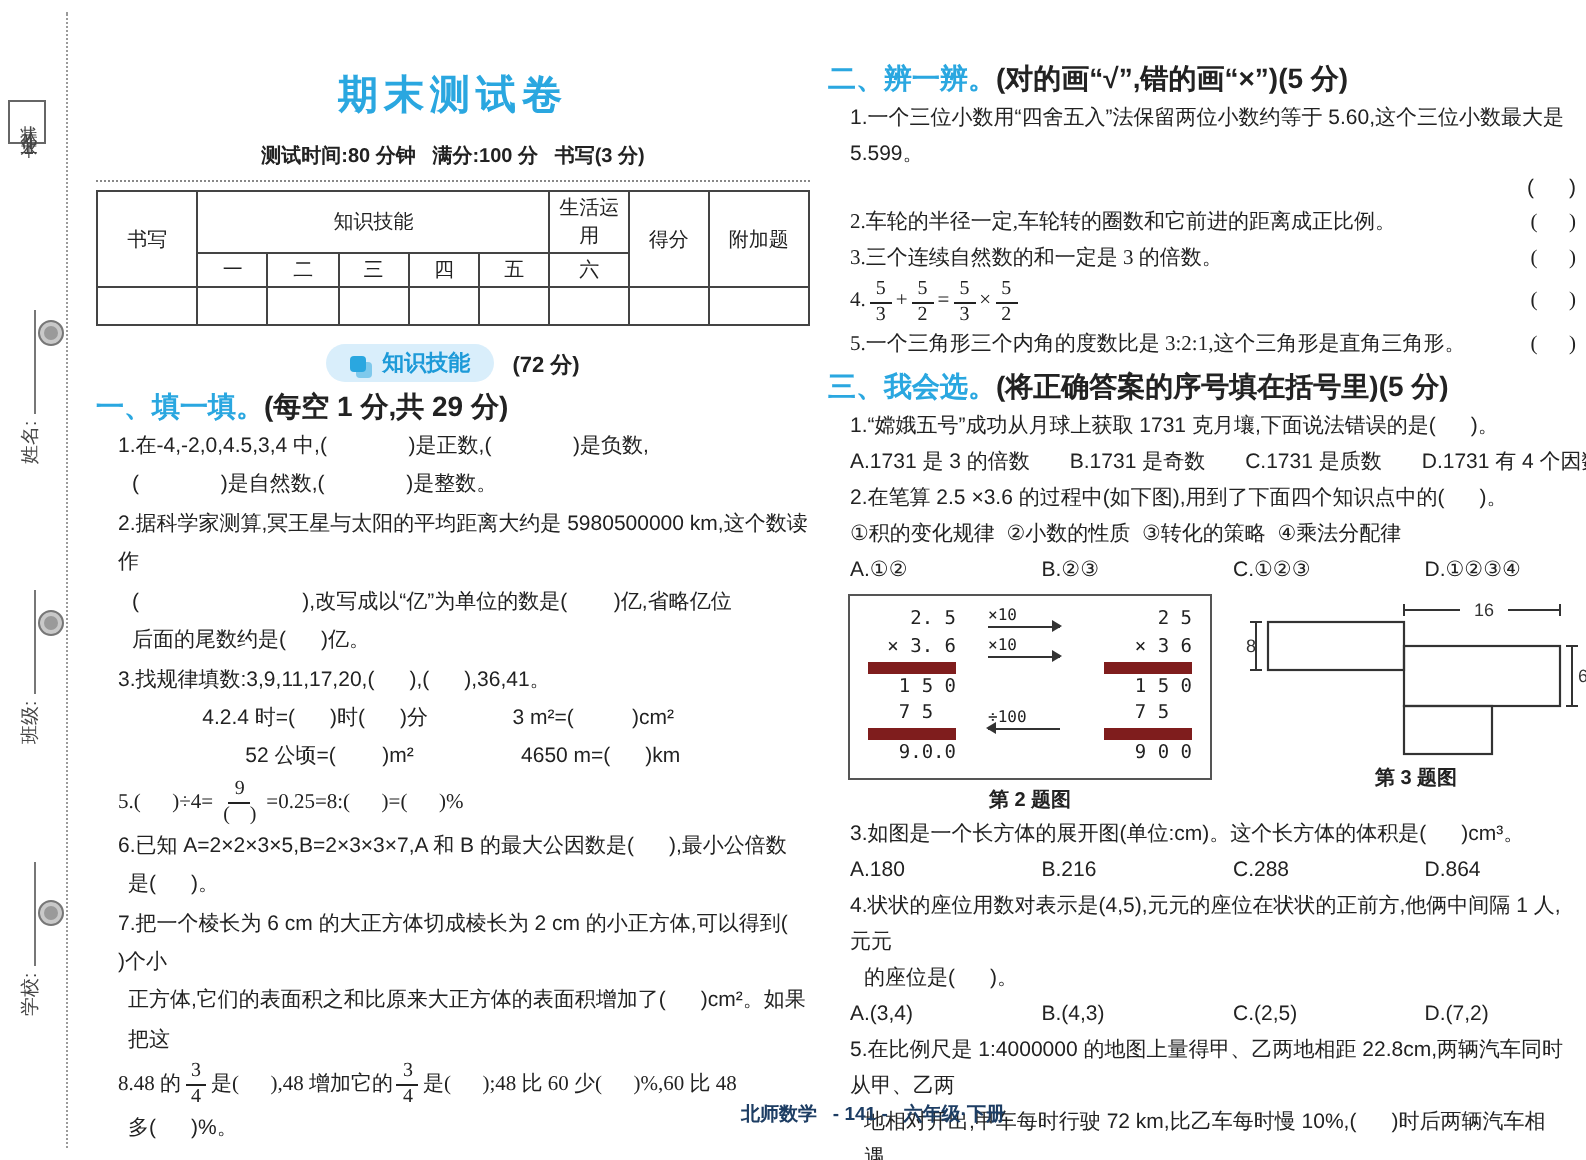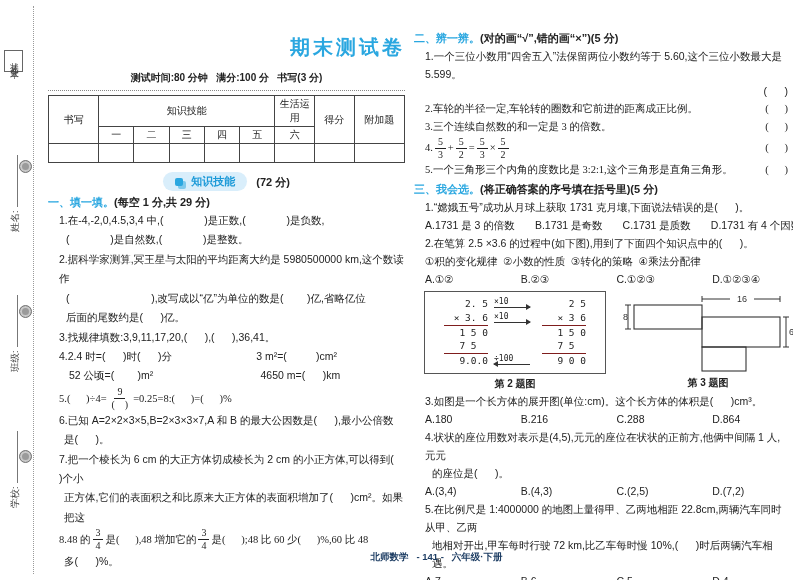--- a/index.html
+++ b/index.html
@@ -11,60 +11,60 @@
                 padding:5px 1px;writing-mode:vertical-rl;text-orientation:upright;
                 font-size:8.5px;letter-spacing:2px;color:#444;background:#fff;}
   .side-label{position:absolute;left:9px;transform:rotate(-90deg);transform-origin:0 0;
               font-size:9.5px;color:#444;white-space:nowrap;}
   .side-label .sline{display:inline-block;width:52px;border-bottom:1px solid #777;margin-left:3px;vertical-align:baseline;}
   .stamp{position:absolute;left:19px;width:11px;height:11px;border-radius:50%;
          background:#9a9a9a;border:1px solid #777;box-shadow:inset 0 0 0 2px #c9c9c9;}
   
   .col-left{position:absolute;left:48px;top:34px;width:357px;}
   .col-right{position:absolute;left:414px;top:28px;width:374px;}
-  .title{ text-align:right;font-size:20px;font-weight:bold;letter-spacing:3px;color:#2aa7e0;}
+  .title{ text-align:center;font-size:20px;font-weight:bold;letter-spacing:3px;color:#2aa7e0;}
   .info{ text-align:center;font-size:10px;font-weight:bold;margin-top:10px;white-space:pre-wrap;}
   .dotrule{border:none;border-top:1px dotted #888;margin:5px 0 4px 0;}
   
   table.score{width:100%;border-collapse:collapse;font-size:10px;table-layout:fixed;}
   table.score td{border:1px solid #444;text-align:center;padding:1px 0;height:13px;overflow:hidden;}
   table.score{border:1.5px solid #333;}
   
   .badgeline{text-align:center;margin:9px 0 4px 0;font-size:11px;font-weight:bold;}
   .badge{display:inline-flex;align-items:center;gap:4px;background:#d9eefb;color:#1d9ad8;
          border-radius:10px;padding:2px 12px;}
   .badge-ic{display:inline-block;width:8px;height:8px;background:#2aa7e0;border-radius:2px;
             box-shadow:3px 3px 0 0 #7fc9ec;margin-right:4px;}
   .pts{color:#222;margin-left:6px;}
   
-  .sec-head{font-size:11px;font-weight:bold;margin:3px 0 1px 0;}
+  .sec-head{font-size:14px;font-weight:bold;margin:3px 0 1px 0;}
   .sec-head .bl{color:#2aa7e0;}
   .ln{font-size:10.5px;line-height:1.85;white-space:pre-wrap;}
   .col-right .ln{line-height:1.72;}
   .ind{padding-left:11px;}
   .r2{display:flex;}
-  .r2 .c1{width:57%;}
+  .r2 .c1{width:57%;text-align:center;}
   .r2 .c2{width:43%;}
   .fr{display:inline-flex;flex-direction:column;align-items:center;vertical-align:middle;
       margin:0 2px;line-height:1.2;font-size:0.95em;}
   .fr .n{padding:0 3px;border-bottom:1px solid #222;}
   .fr .d{padding:0 3px;}
   .tf{display:flex;align-items:center;font-family:Liberation Serif, serif;}
   .brk{margin-left:auto;padding-left:8px;white-space:pre;}
   .brkline{text-align:right;font-size:10.5px;line-height:1.6;white-space:pre;}
   .opts{display:flex;font-size:10.5px;line-height:1.72;gap:20px;}
   .opts span{flex:1;white-space:pre;}
   
   .figrow{display:flex;gap:16px;align-items:flex-start;margin:3px 0 1px 10px;}
   .figcol{display:flex;flex-direction:column;align-items:center;}
-  .mult{display:flex;gap:6px;border:1px solid #555;padding:5px 19px;background:#fff;
+  .mult{display:flex;gap:16px;border:1px solid #555;padding:5px 9px;background:#fff;
         font-family:"DejaVu Sans Mono",monospace;font-size:9.5px;line-height:1.45;}
   .mcol{display:flex;flex-direction:column;min-width:44px;}
   .mcol div{white-space:pre;text-align:right;width:100%;}
-  .mcol div.u{border-bottom:1px solid #7f1d1d;}
+  .mcol div.u{border-bottom:6px solid #7f1d1d;}
   .marr{position:relative;width:42px;}
   .arr{position:absolute;left:0;width:100%;display:flex;flex-direction:column;align-items:flex-start;}
   .arr .lab{font-size:8px;line-height:1;margin-bottom:1px;}
   .arrbar{position:relative;width:36px;height:1px;background:#333;}
   .arrbar::after{content:'';position:absolute;right:-1px;top:-3px;border-left:5px solid #333;
                  border-top:3px solid transparent;border-bottom:3px solid transparent;}
   .arrbar.rev::after{left:-1px;right:auto;border-left:none;border-right:5px solid #333;}
   .figcap{font-size:10px;font-weight:bold;margin-top:3px;}
   svg text{font-family:"Liberation Sans",sans-serif;font-size:9px;fill:#333;}
   
@@ -236,21 +236,21 @@
           </div>
           <div class="marr">
             <div class="arr" style="top:1px;">
               <span class="lab">×10</span>
                 <span class="arrbar"></span>
             </div>
             <div class="arr" style="top:16px;">
               <span class="lab">×10</span>
                 <span class="arrbar"></span>
             </div>
-            <div class="arr" style="bottom:3px;">
+            <div class="arr" style="bottom:19px;">
               <span class="lab">÷100</span>
                 <span class="arrbar rev"></span>
             </div>
           </div>
           <div class="mcol">
             <div>2 5</div>
             <div class="u">× 3 6</div>
             <div>1 5 0</div>
             <div class="u">7 5  </div>
             <div>9 0 0</div>

